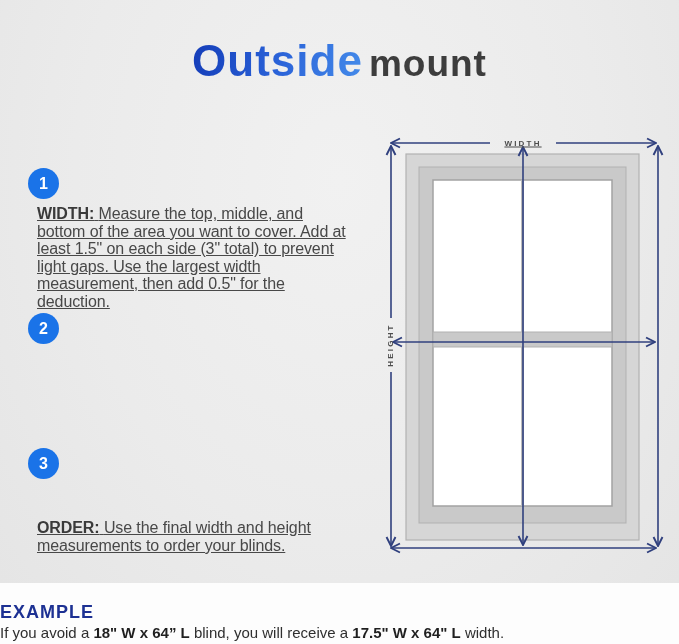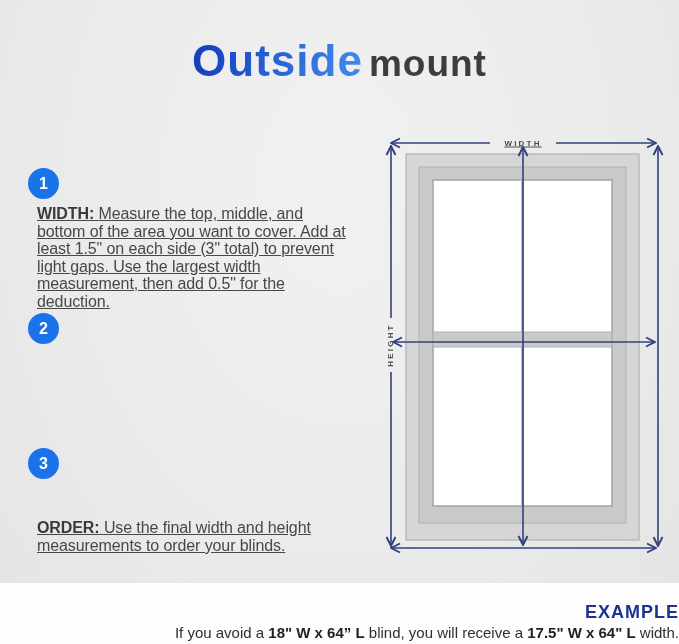--- a/index.html
+++ b/index.html
@@ -41,21 +41,21 @@
   .diagram-svg{position:absolute;left:380px;top:128px;}
   .dim-label{
     position:absolute;font-size:8px;font-weight:700;letter-spacing:2.2px;
     color:#4d4d4d;white-space:nowrap;
   }
   .width-label{left:523px;top:143px;transform:translate(-50%,-50%);text-decoration:underline;}
   .height-label{left:390px;top:345px;transform:translate(-50%,-50%) rotate(-90deg);}
   
   .footer{
     position:absolute;left:0;top:583px;width:679px;height:61px;
-    background:#fdfdfd;text-align:right;
+    background:#fdfdfd;text-align:left;
   }
   .ex-head{
     margin:20px 0 0 0;font-size:18px;line-height:19px;font-weight:700;
     color:#1d3193;letter-spacing:1px;
   }
   .ex-body{margin:3px 0 0 0;font-size:15px;line-height:15px;color:#2f2f2f;}
   .ex-body b{color:#1f1f1f;font-weight:700;}
 </style>
 </head>
 <body>

